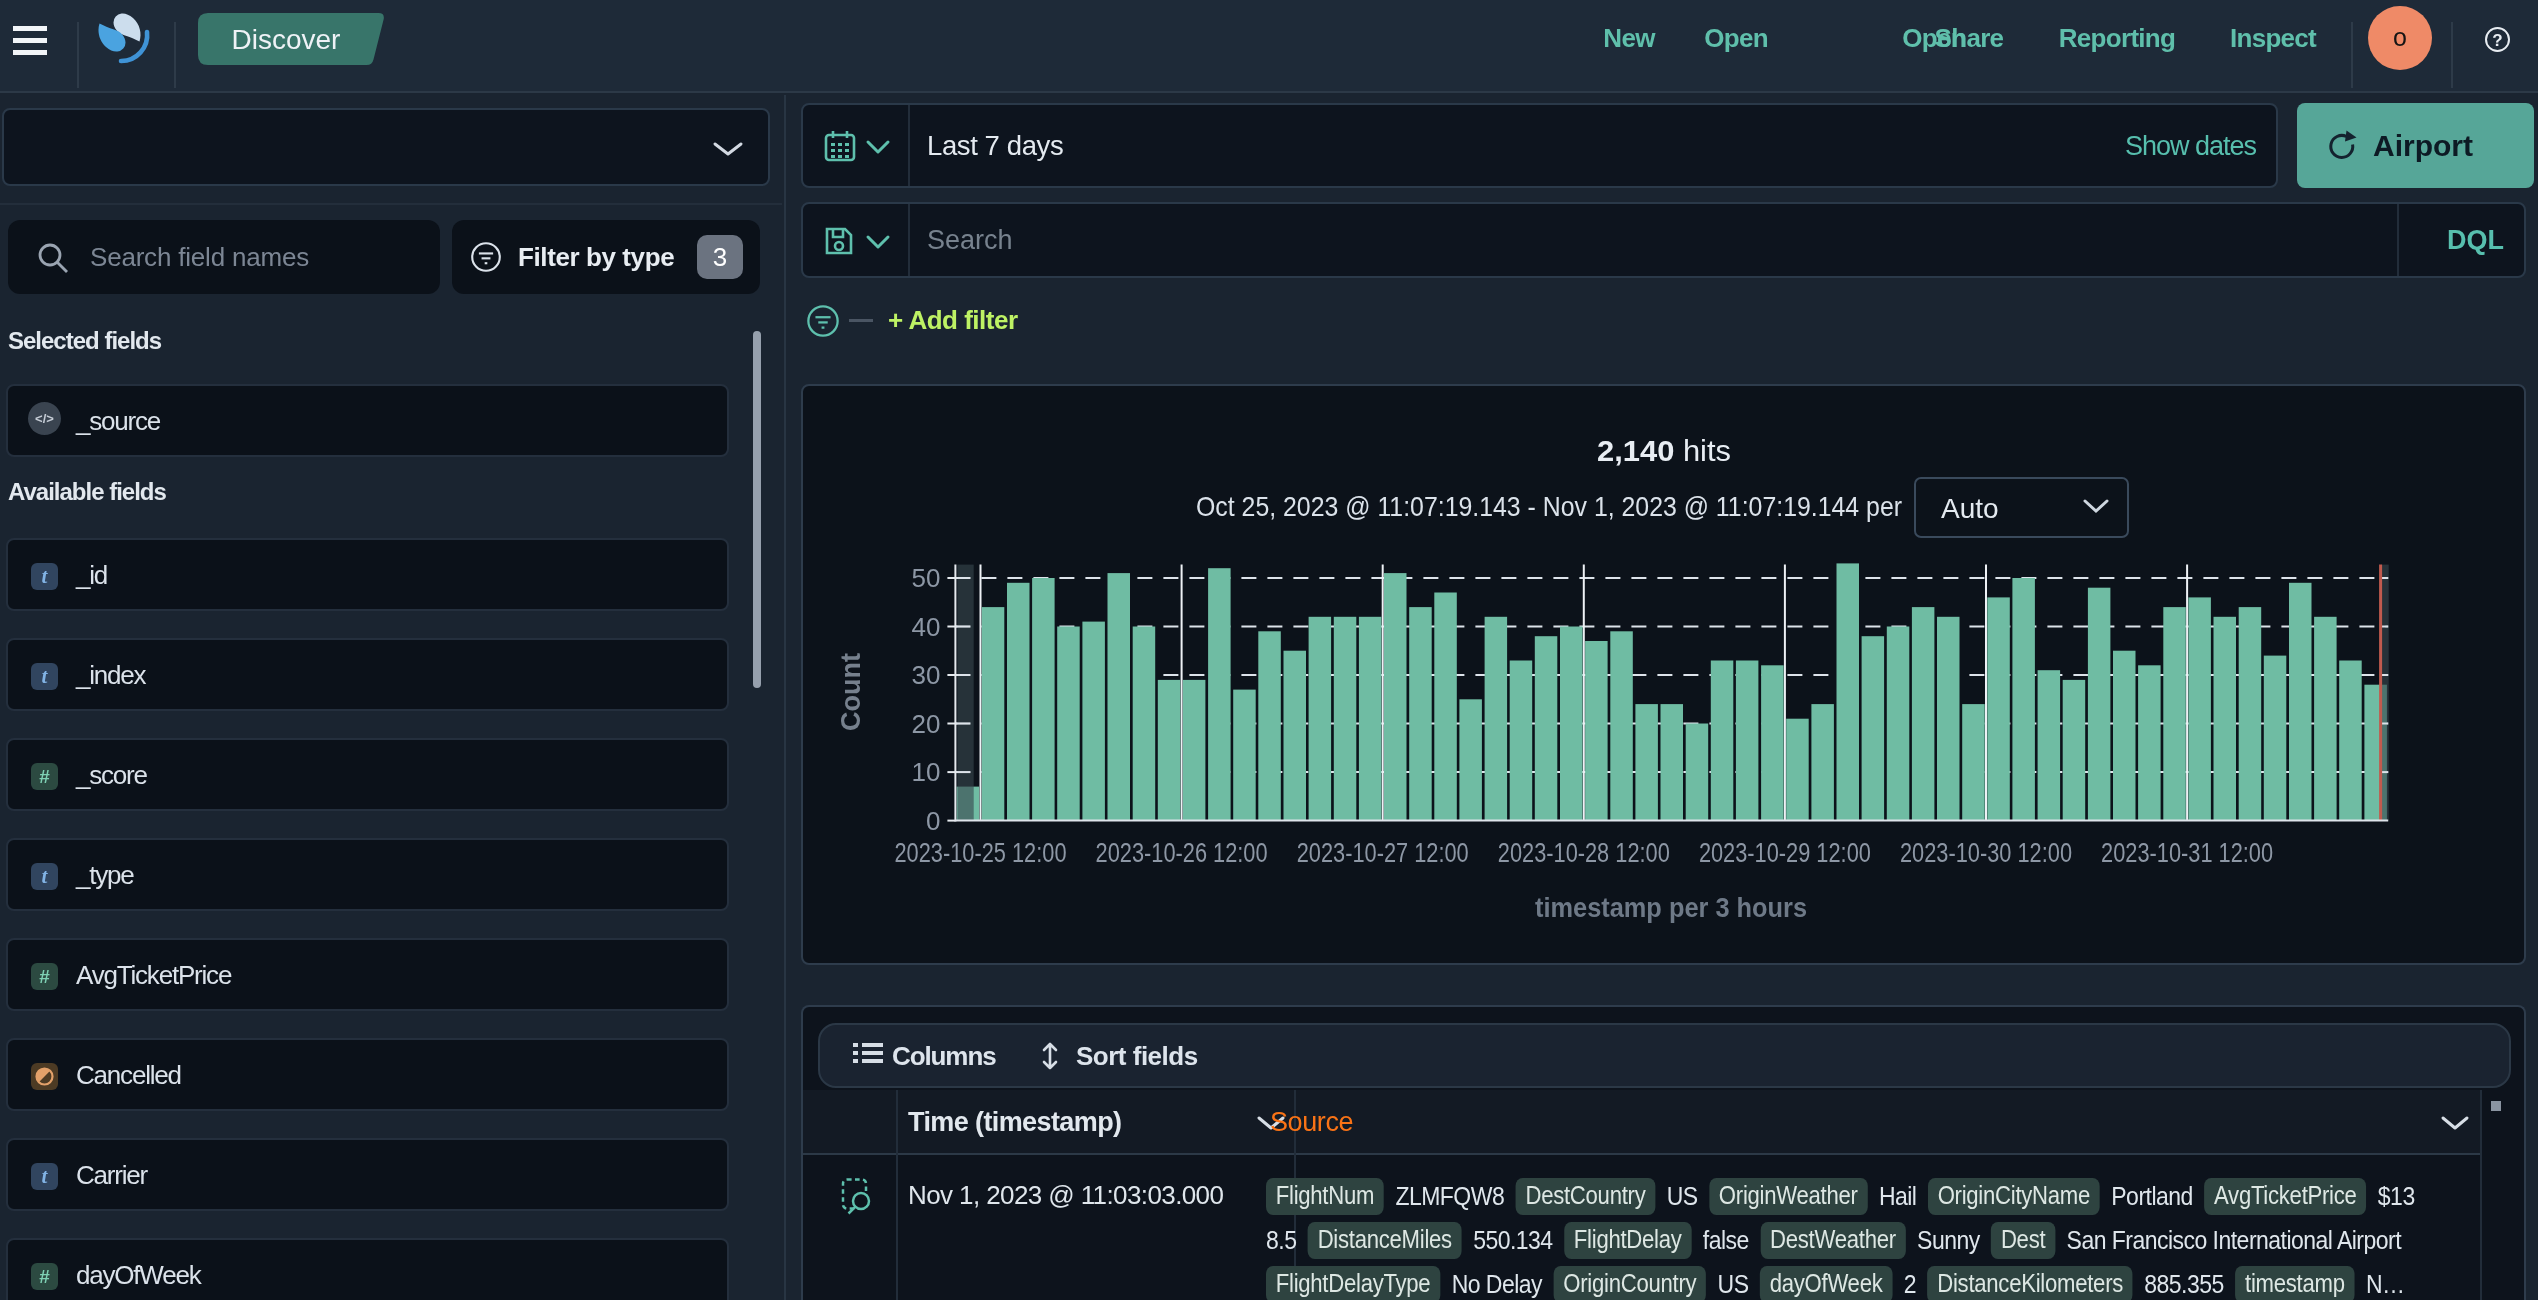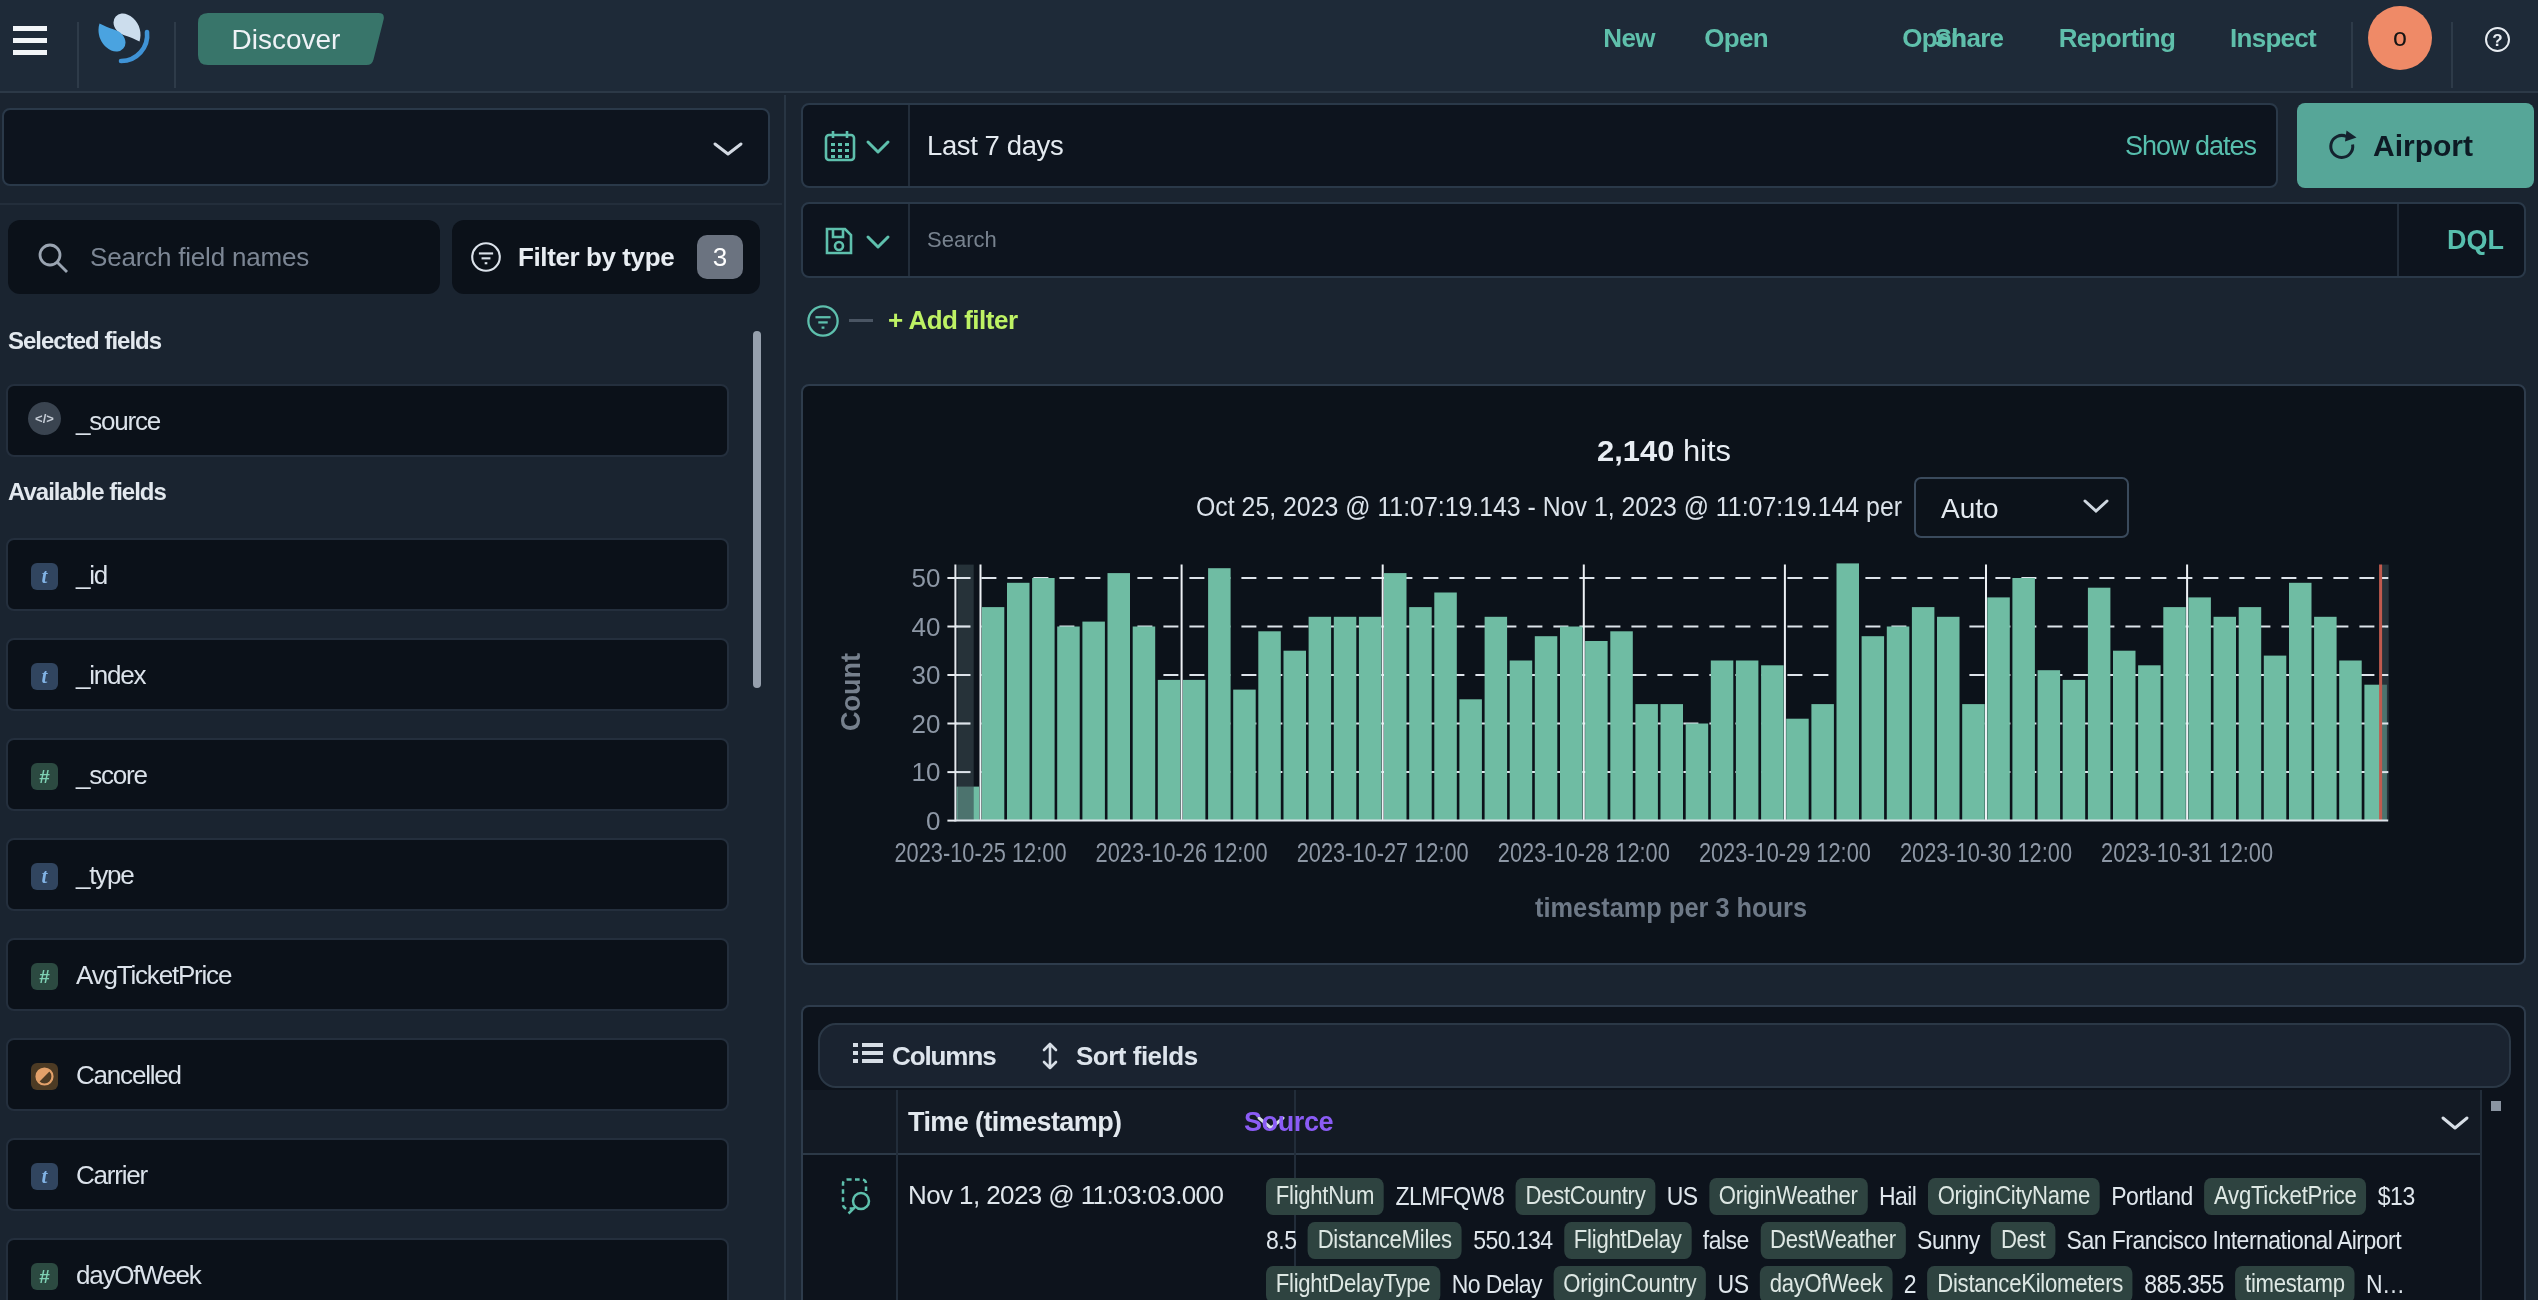--- a/index.html
+++ b/index.html
@@ -182,21 +182,21 @@
         <g fill="none" stroke="#5ec0ad" stroke-width="2.6">
 <path d="M4 4 h18 l6 6 v18 h-24 z"></path>
 <path d="M10 4 v8 h10 v-8"></path>
 <circle cx="16" cy="21" r="4"></circle>
 </g>
       </svg></span>
   <span class="abs" style="left:62px;top:29px"><svg width="26" height="18" viewBox="0 0 26 18" style="">
         <path d="M3 4 L13.0 14 L23 4" fill="none" stroke="#5ec0ad" stroke-width="3" stroke-linecap="round" stroke-linejoin="round"></path>
       </svg></span>
   <div class="abs" style="left:105px;top:0;width:2px;height:72px;background:#222d3a"></div>
-  <span class="abs" style="left:124px;top:50%;transform:translateY(-50%);font-size:22px;color:#77828e">Search</span>
+  <span class="abs" style="left:124px;top:50%;transform:translateY(-50%);font-size:27px;color:#77828e">Search</span>
   <div class="abs" style="right:125px;top:0;width:2px;height:72px;background:#222d3a"></div>
   <span class="abs" style="right:20px;top:50%;transform:translateY(-50%);font-size:27px;font-weight:700;color:#57bfae">DQL</span>
 </div>
 
 <span class="abs" style="left:806px;top:304px"><svg width="34" height="34" viewBox="0 0 34 34" style="">
       <g fill="none" stroke="#5ec0ad" stroke-width="2.4" transform="scale(0.9444444444444444)">
 <circle cx="18" cy="18" r="15.5"></circle>
 <line x1="10" y1="14" x2="26" y2="14"></line>
 <line x1="13" y1="19.5" x2="23" y2="19.5"></line>
 <line x1="16.5" y1="25" x2="19.5" y2="25"></line>
@@ -341,21 +341,21 @@
 </div>
 
 <div class="abs" style="left:803px;top:1090px;width:1677px;height:65px;background:#131a24;border-bottom:2px solid #2c3947"></div>
 <div class="abs" style="left:896px;top:1090px;width:2px;height:210px;background:#222d3a"></div>
 <div class="abs" style="left:1294px;top:1090px;width:2px;height:210px;background:#222d3a"></div>
 <div class="abs" style="left:2480px;top:1090px;width:2px;height:210px;background:#222d3a"></div>
 <span class="abs" style="left:908px;top:1107px;font-size:27px;font-weight:700;letter-spacing:-0.6px;color:#e2e8ee">Time (timestamp)</span>
 <span class="abs" style="left:1256px;top:1114px"><svg width="30" height="18" viewBox="0 0 30 18" style="">
       <path d="M3 4 L15.0 14 L27 4" fill="none" stroke="#d7dee6" stroke-width="3" stroke-linecap="round" stroke-linejoin="round"></path>
     </svg></span>
-<span class="abs" style="left:1244px;top:1107px;font-size:27px;font-weight:700;letter-spacing:-0.4px;color:#8b5cf6">Source</span>
+<span class="abs" style="left:1270px;top:1107px;font-size:27px;font-weight:400;letter-spacing:-0.4px;color:#f97316">Source</span>
 <span class="abs" style="left:2440px;top:1114px"><svg width="30" height="18" viewBox="0 0 30 18" style="">
       <path d="M3 4 L15.0 14 L27 4" fill="none" stroke="#d7dee6" stroke-width="3" stroke-linecap="round" stroke-linejoin="round"></path>
     </svg></span>
 <div class="abs" style="left:2491px;top:1101px;width:10px;height:10px;background:#8a94a1"></div>
 
 <span class="abs" style="left:837px;top:1176px"><svg width="40" height="40" viewBox="0 0 40 40" style="">
       <g fill="none" stroke="#5ec0ad" stroke-width="2.5">
 <rect x="6" y="3.5" width="23" height="29" rx="4" stroke-dasharray="4.6 3.4"></rect>
 <circle cx="24" cy="25" r="8" fill="#0d131c"></circle>
 <line x1="18.2" y1="30.8" x2="11.5" y2="37.5"></line>

